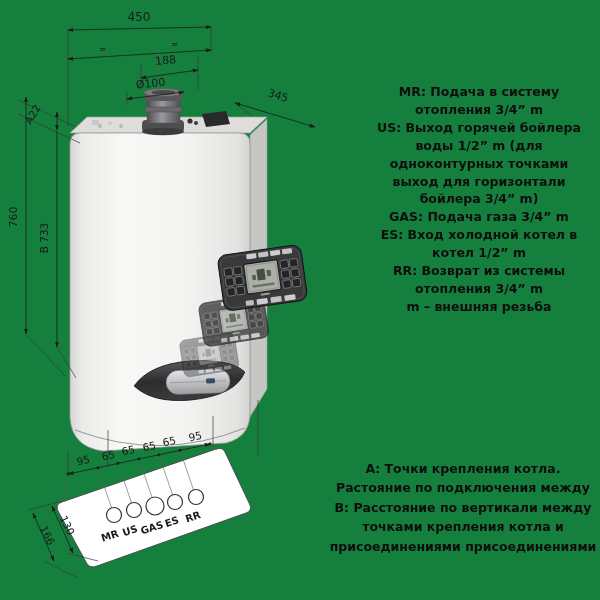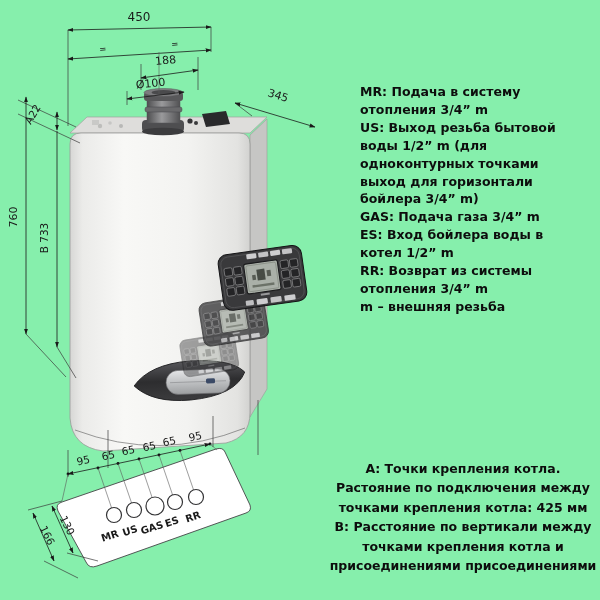--- a/index.html
+++ b/index.html
@@ -1,24 +1,24 @@
 <!DOCTYPE html>
 <html><head>
 <meta charset="utf-8">
 <style>
   html,body{margin:0;padding:0;background:#ffffff;}
   body{width:600px;height:600px;overflow:hidden;position:relative;
        font-family:"DejaVu Sans",sans-serif;}
-  .stage{position:absolute;inset:0;background:#86efac;text-decoration:underline;}
+  .stage{position:absolute;inset:0;background:#15803d;text-decoration:underline;}
   svg{position:absolute;left:0;top:0;}
   svg text{font-family:"DejaVu Sans",sans-serif;fill:#1a1a1a;}
   .dim{stroke:#1a1a1a;stroke-width:0.8;fill:none;}
   .ext{stroke:#3a3a3a;stroke-width:0.7;fill:none;}
   .thin{stroke:#5a5a5a;stroke-width:0.6;fill:none;}
-  .legend{position:absolute;left:360px;top:83px;width:238px;
+  .legend{position:absolute;left:360px;top:83px;width:238px;text-align:center;
           font-size:12.5px;line-height:17.9px;font-weight:700;color:#0d0d0d;}
   .note{position:absolute;left:328px;top:459px;width:270px;text-align:center;
         font-size:12.5px;line-height:19.4px;font-weight:700;color:#0d0d0d;}
   .legend div,.note div{white-space:nowrap;}
 </style>
 </head>
 <body>
 
 <div class="stage">
 
@@ -207,35 +207,34 @@
     <line x1="52" y1="506" x2="73" y2="553" class="dim" marker-start="url(#ar)" marker-end="url(#ar)"></line>
     <line x1="33" y1="513" x2="54" y2="561" class="dim" marker-start="url(#ar)" marker-end="url(#ar)"></line>
     <text x="64" y="527" font-size="10.5" text-anchor="middle" transform="rotate(64 64 527)">130</text>
     <text x="44" y="537" font-size="10.5" text-anchor="middle" transform="rotate(64 44 537)">166</text>
   </g>
 </svg>
 
   <div class="legend">
     <div>MR: Подача в систему</div>
     <div>отопления 3/4” m</div>
-    <div>US: Выход резьба бытовой</div>
+    <div>US: Выход горячей бойлера</div>
     <div>воды 1/2” m (для</div>
     <div>одноконтурных точками</div>
     <div>выход для горизонтали</div>
     <div>бойлера 3/4” m)</div>
     <div>GAS: Подача газа 3/4” m</div>
-    <div>ES: Вход бойлера воды в</div>
+    <div>ES: Вход холодной котел в</div>
     <div>котел 1/2” m</div>
     <div>RR: Возврат из системы</div>
     <div>отопления 3/4” m</div>
     <div>m – внешняя резьба</div>
   </div>
 
   <div class="note">
     <div>А: Точки крепления котла.</div>
     <div>Растояние по подключения между</div>
-    <div>точками крепления котла: 425 мм</div>
     <div>В: Расстояние по вертикали между</div>
     <div>точками крепления котла и</div>
     <div>присоединениями присоединениями</div>
   </div>
 
 </div>
 
 </body></html>

